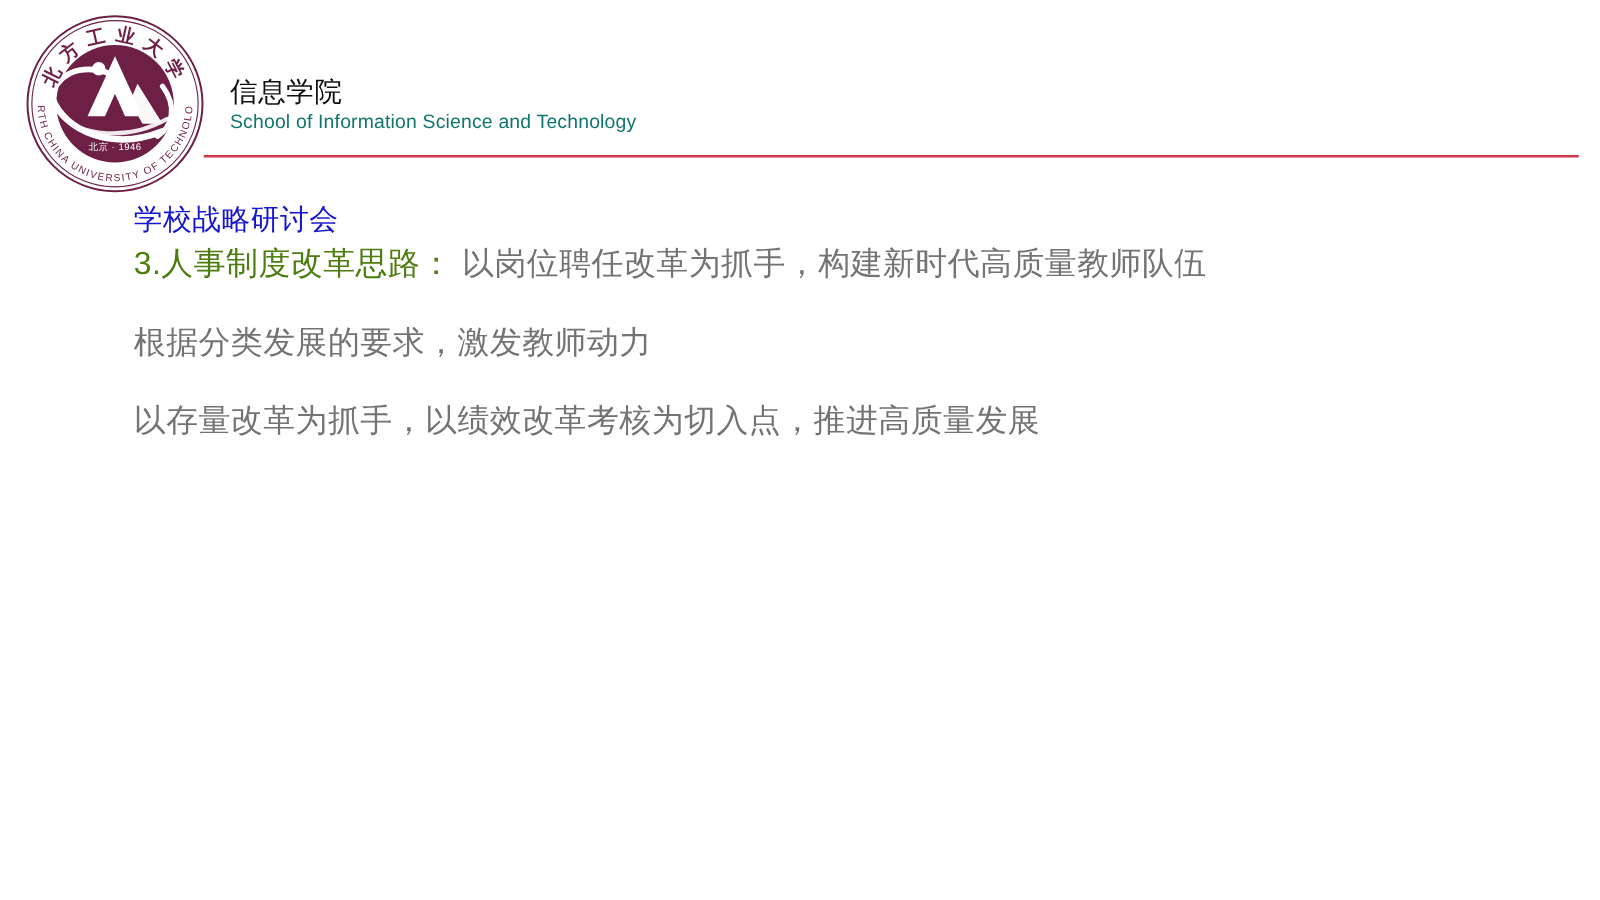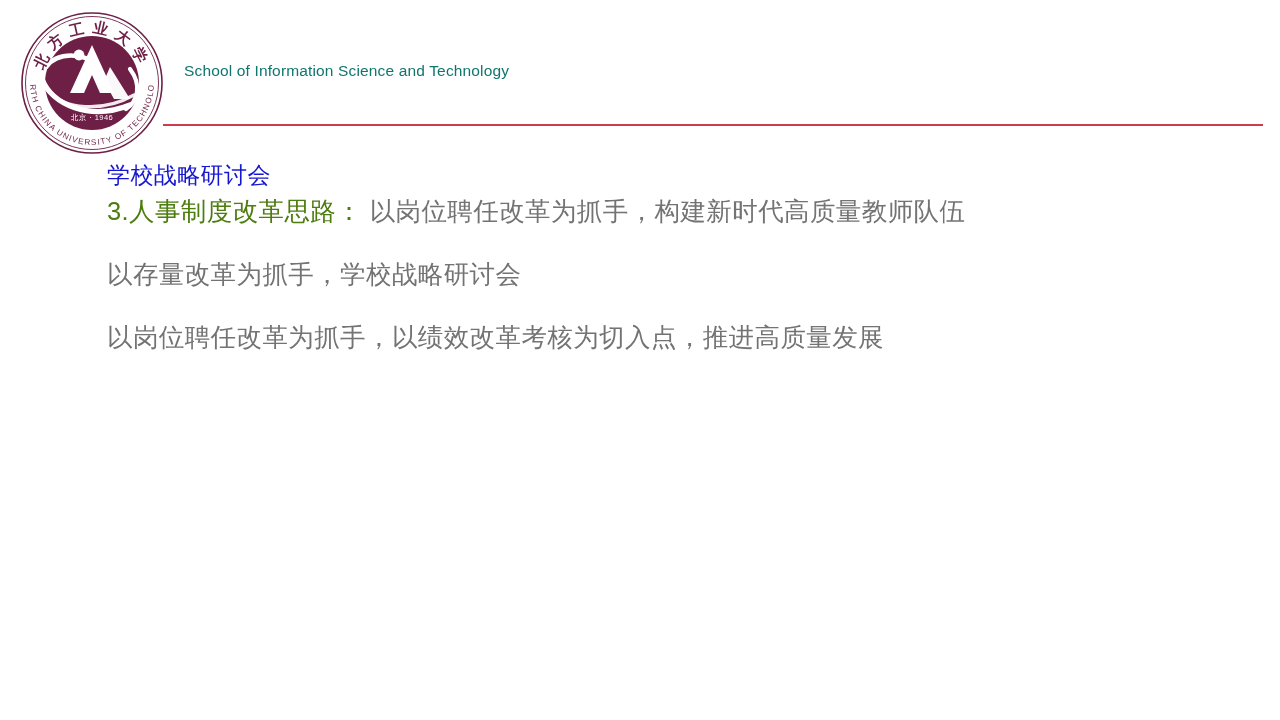--- a/index.html
+++ b/index.html
@@ -143,38 +143,39 @@
           <textPath href="#arcTop" startOffset="50%" text-anchor="middle" letter-spacing="7">北方工业大学</textPath>
         </text>
 
         <text font-family="Liberation Sans, sans-serif" font-size="8.1" fill="#6d1f46">
           <textPath href="#arcBottom" startOffset="50%" text-anchor="middle" letter-spacing="1.15">NORTH CHINA UNIVERSITY OF TECHNOLOGY</textPath>
         </text>
       </svg>
     </div>
 
     <div class="header-text">
+      <div class="dept-cn">信息学院</div>
       <div class="dept-en">School of Information Science and Technology</div>
     </div>
 
     <div class="header-rule"></div>
   </div>
 
   <div class="body-block">
 
     <div class="line title">学校战略研讨会</div>
 
     <div class="line body">
       <span class="seg-red">3.人事制度改革思路：</span><span class="seg-blue"> 以岗位聘任改革为抓手，构建新时代高质量教师队伍</span>
     </div>
 
     <div class="line body">
-      <span class="seg-blue">以存量改革为抓手，学校战略研讨会</span>
+      <span class="seg-blue">根据分类发展的要求，激发教师动力</span>
     </div>
 
 
 
     <div class="line body">
-      <span class="seg-blue">以岗位聘任改革为抓手，以绩效改革考核为切入点，推进高质量发展</span>
+      <span class="seg-blue">以存量改革为抓手，以绩效改革考核为切入点，推进高质量发展</span>
     </div>
 
   </div>
 </div>
 
 </body></html>

